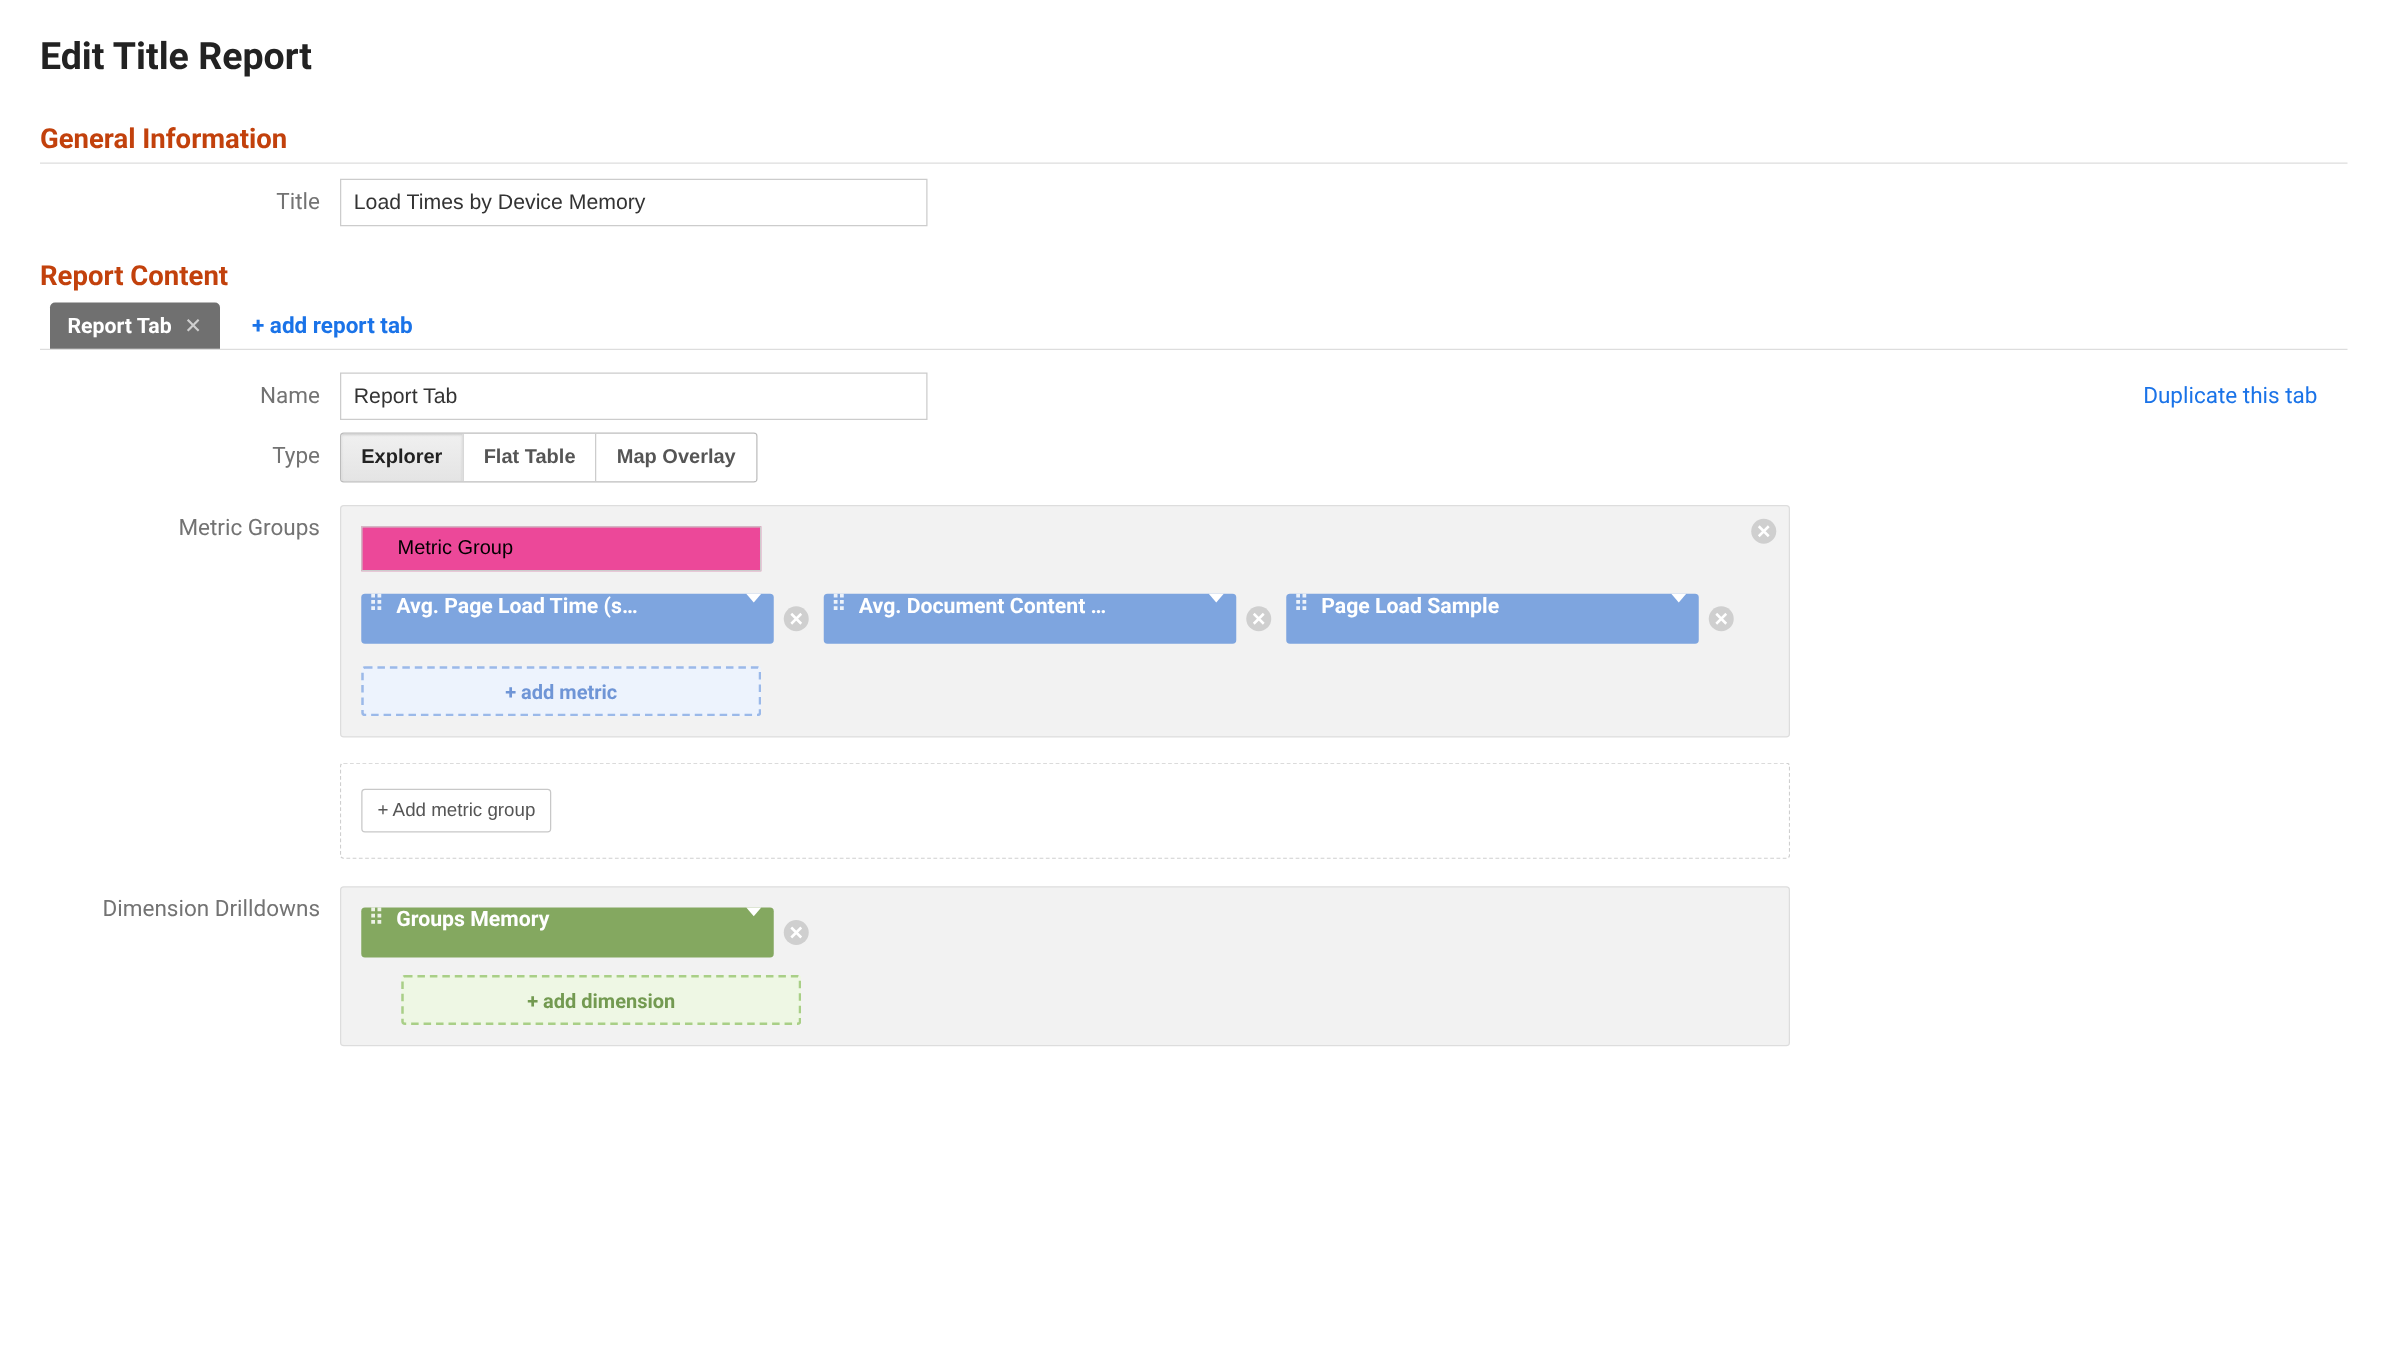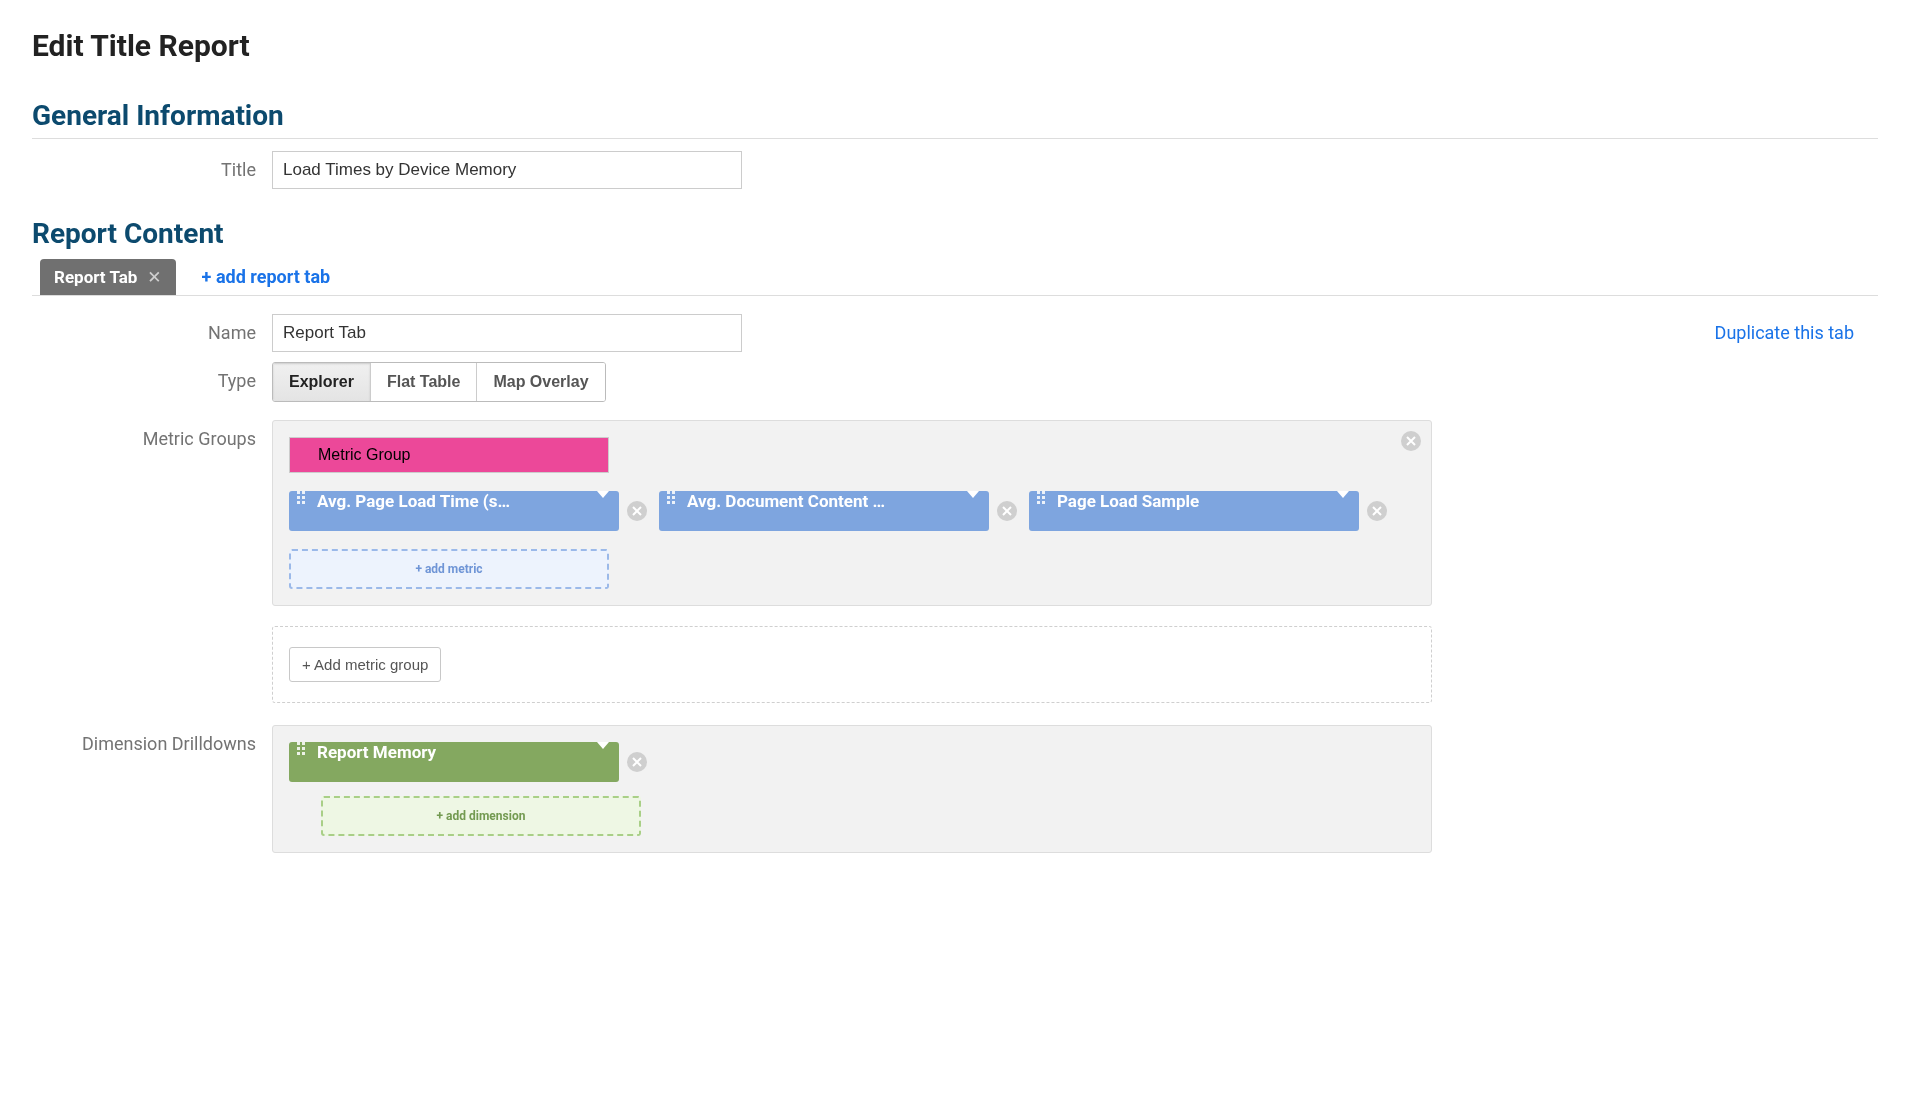--- a/index.html
+++ b/index.html
@@ -13,23 +13,23 @@
     padding: 28px 32px;
     max-width: 1910px;
   }
   h1 {
     font-size: 30px;
     font-weight: 700;
     color: #222;
     margin-bottom: 36px;
   }
   h2 {
-    font-size: 28px;
-    font-weight: 700;
-    color: #0c4a6e;
+    font-size: 22px;
+    font-weight: 700;
+    color: #c2410c;
     margin-bottom: 6px;
   }
   .section-rule {
     border: 0;
     border-top: 1px solid #ddd;
     margin-bottom: 12px;
   }
 
   
   .row {
@@ -219,21 +219,21 @@
   .chip-remove svg { width: 10px; height: 10px; }
 
   .dashed-add {
     height: 40px;
     width: 320px;
     border-radius: 3px;
     display: inline-flex;
     align-items: center;
     justify-content: center;
     font-weight: 700;
-    font-size: 12px;
+    font-size: 16px;
     cursor: pointer;
     text-align: center;
   }
   .dashed-add.metric {
     border: 2px dashed #9bb9e9;
     background: #edf3fd;
     color: #6f95d6;
   }
   .dashed-add.dimension {
     border: 2px dashed #a9cf87;
@@ -434,21 +434,21 @@
                     </span>
                     <span>
                       <i></i>
                       <i></i>
                     </span>
                     <span>
                       <i></i>
                       <i></i>
                     </span>
                 </span>
-                <span class="label">Report Memory</span>
+                <span class="label">Groups Memory</span>
                 <span class="caret"></span>
               </div>
               <span class="chip-remove">
                 <svg viewBox="0 0 10 10">
                     <path d="M1 1 L9 9 M9 1 L1 9" stroke="#fff" stroke-width="2"></path>
                   </svg>
               </span>
             </div>
           </div>
 

